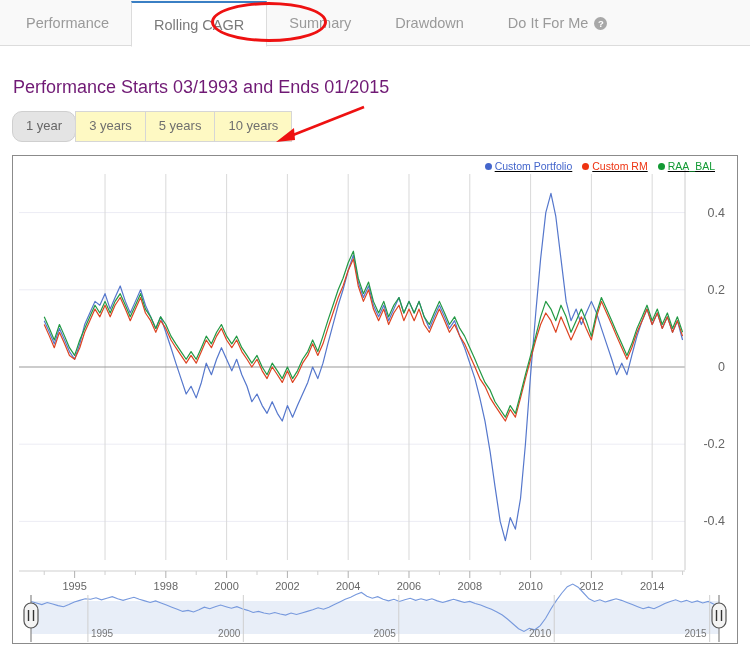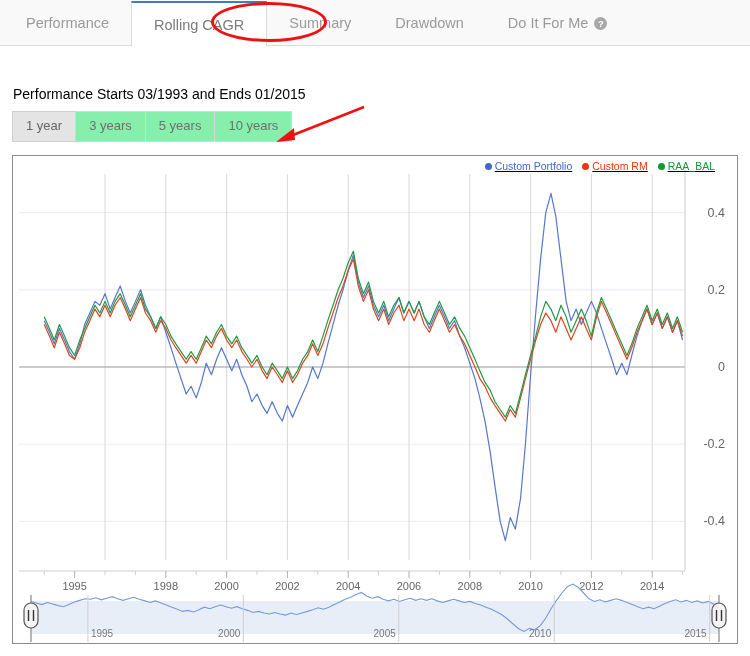--- a/index.html
+++ b/index.html
@@ -50,40 +50,40 @@
   
   .annot-ellipse{
     position:absolute;left:211px;top:2px;width:116px;height:40px;
     border:3px solid #ee1111;border-radius:50%;
     box-sizing:border-box;
     z-index:9;pointer-events:none;
   }
 
   
   .subtitle{
-    position:absolute;left:13px;top:86px;
-    font-size:14px;color:#000000;
+    position:absolute;left:13px;top:77px;
+    font-size:18px;color:#701a75;
     white-space:nowrap;
   }
   .btn-group{
     position:absolute;left:12px;top:111px;display:flex;
   }
   .btn{
     font-size:13px;color:#6f6f6f;
-    background:#86efac;
+    background:#fef9c3;
     border:1px solid #d6d6d6;
     padding:7px 13px 8px 13px;
     margin-left:-1px;
     box-sizing:border-box;
     cursor:pointer;
     white-space:nowrap;
     line-height:14px;
   }
   .btn:first-child{margin-left:0;}
-  .btn.active{background:#e4e4e4;border-color:#cfcfcf;color:#666;}
+  .btn.active{background:#e4e4e4;border-color:#cfcfcf;color:#666;border-radius:10px;}
 
   
   .annot-arrow{
     position:absolute;left:272px;top:104px;width:95px;height:42px;
     z-index:9;pointer-events:none;
   }
 
   
   .chart-panel{
     position:absolute;left:12px;top:155px;width:726px;height:489px;

